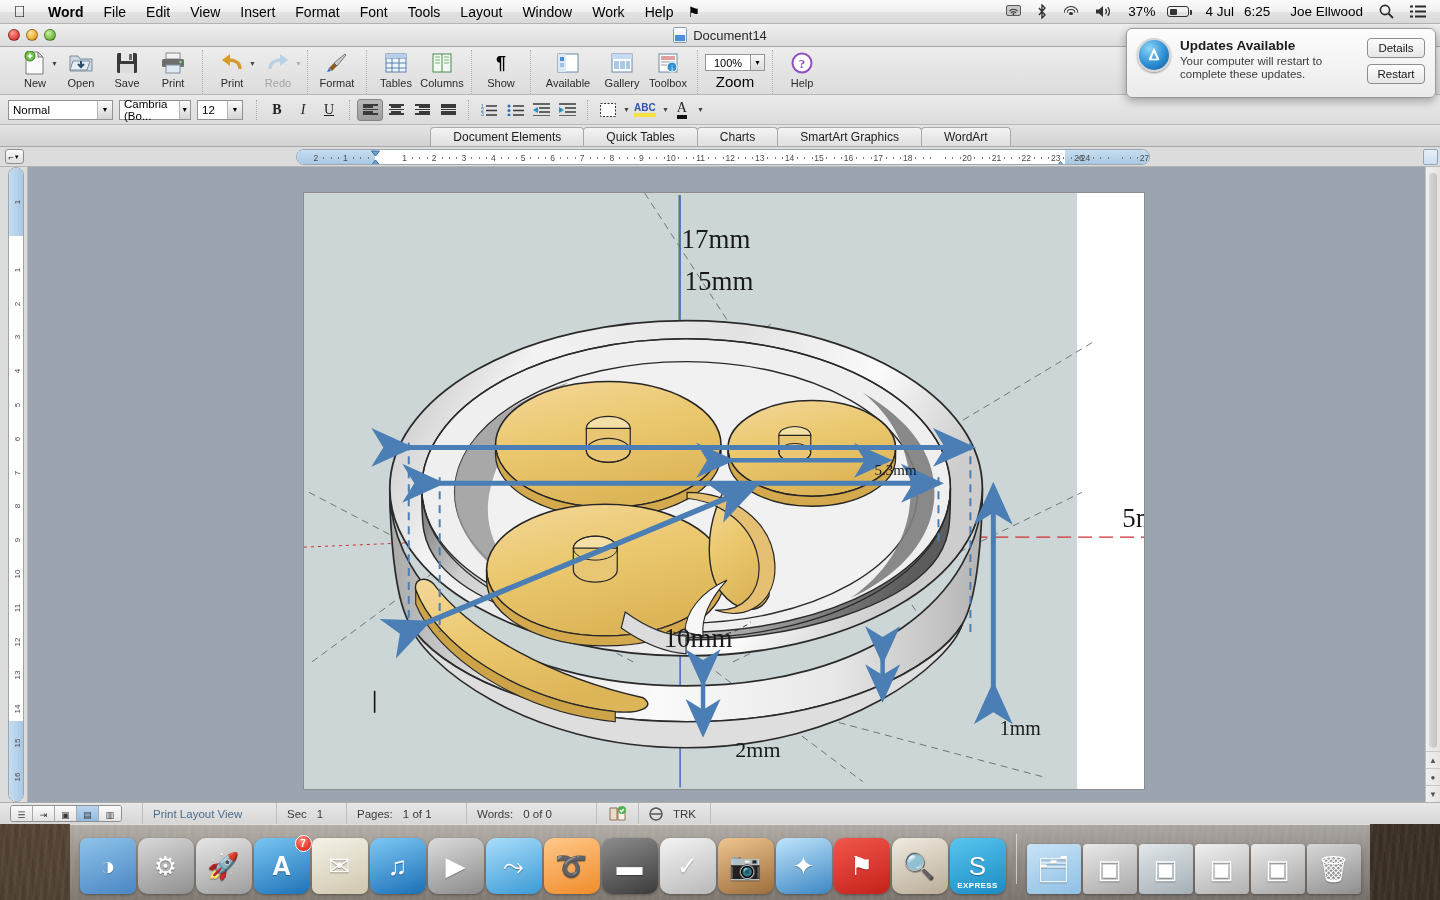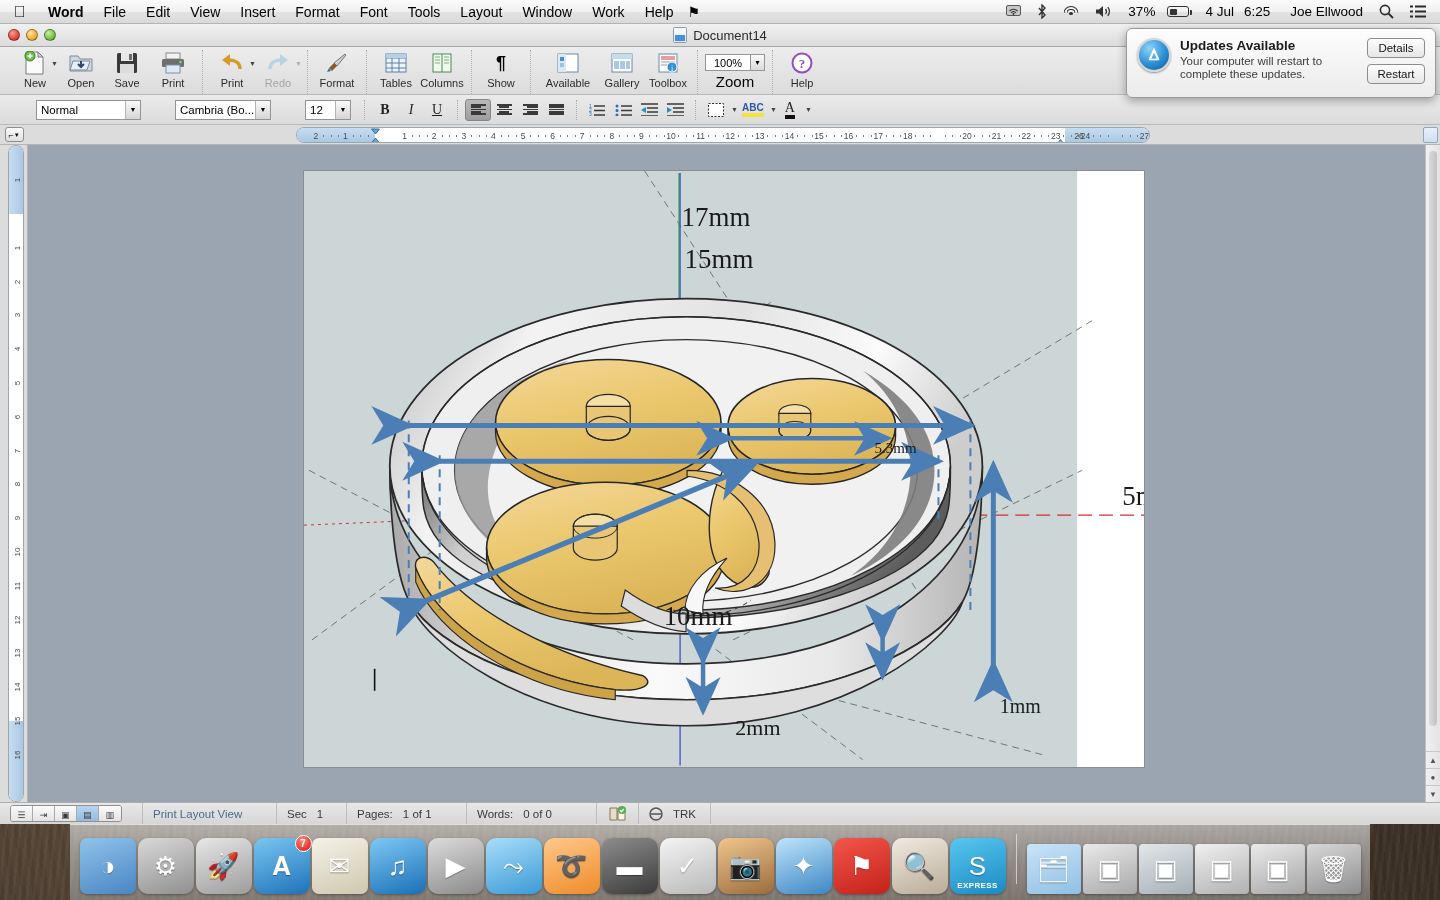--- a/index.html
+++ b/index.html
@@ -97,21 +97,21 @@
       display:flex; align-items:center; justify-content:center; margin-top:4px;}
   .zoom-drop { width:14px;height:17px; margin-top:4px; background:linear-gradient(180deg,#fafafa,#dadada);
       border:1px solid #959595; border-left:none; display:flex;align-items:center;justify-content:center;font-size:7px;}
 
   
   #formatbar {
     height:30px; background: linear-gradient(180deg,#eaeaea,#dcdcdc);
     border-bottom:1px solid #b9b9b9; display:flex; align-items:center; padding-left:8px; gap:0;
   }
   .combo { height:20px; background:#fff; border:1px solid #939393; display:flex; align-items:center;
-      font-size:11.5px; padding-left:4px; position:relative; margin-right:6px;margin-left:28px; }
+      font-size:11.5px; padding-left:4px; position:relative; margin-right:6px; }
   .combo .arrow { width:15px; height:18px; margin-left:auto; background:linear-gradient(180deg,#fafafa,#d5d5d5);
       border-left:1px solid #b5b5b5; display:flex; align-items:center; justify-content:center; font-size:7px;}
   .fb-sep { width:1px; height:20px; border-left:1px dotted #ababab; margin:0 7px; }
   .fb-btn { width:26px; height:22px; display:flex; align-items:center; justify-content:center; font-size:14px; color:#1f1f1f;}
   .fb-btn.on { background: linear-gradient(180deg,#b9b9b9,#9d9d9d); border:1px solid #858585; border-radius:3px;}
   .align-ico { width:15px; height:11px; display:flex; flex-direction:column; justify-content:space-between;}
   .align-ico i { height:1.6px; background:#3a3a3a; display:block; }
 
   
   #gallerybar {
@@ -393,21 +393,21 @@
         <span class="lbl">Help</span>
       </div>
     </div>
   </div>
 
   <div id="formatbar">
     <div class="combo" style="width:105px">
       <span>Normal</span>
       <span class="arrow">▼</span>
     </div>
-    <div class="combo" style="width:96px">
+    <div class="combo" style="width:72px">
       <span>Cambria (Bo...</span>
       <span class="arrow">▼</span>
     </div>
     <div class="combo" style="width:46px">
       <span>12</span>
       <span class="arrow">▼</span>
     </div>
     <div class="fb-sep"></div>
     <div class="fb-btn" style="font-family:'Liberation Serif',serif;font-weight:bold">B</div>
     <div class="fb-btn" style="font-family:'Liberation Serif',serif;font-style:italic">I</div>
@@ -488,20 +488,37 @@
     <div class="fb-btn" style="width:30px">
       <span style="font-size:10px;font-weight:bold;color:#3257a8;border-bottom:4px solid #f5e23c;line-height:11px">ABC</span>
     </div>
     <span class="caret">▼</span>
     <div class="fb-btn" style="width:26px">
       <span style="font-size:14px;font-family:'Liberation Serif',serif;border-bottom:4px solid #111;line-height:14px">A</span>
     </div>
     <span class="caret">▼</span>
   </div>
 
+  <div id="gallerybar">
+    <div class="gtab">
+        <span>Document Elements</span>
+      </div>
+    <div class="gtab">
+        <span>Quick Tables</span>
+      </div>
+    <div class="gtab">
+        <span>Charts</span>
+      </div>
+    <div class="gtab">
+        <span>SmartArt Graphics</span>
+      </div>
+    <div class="gtab">
+        <span>WordArt</span>
+      </div>
+  </div>
 
   <div id="rulerbar">
     <div id="ruler-corner">
       <div class="corner-btn">⌐<span style="font-size:6px">▼</span></div>
     </div>
     <div id="hruler">
       <div class="hr-shade" style="left:0;width:78px"></div>
       <div class="hr-shade" style="right:0;width:84px"></div>
       <div class="hr-ticks" id="hr-ticks">
           <span class="hr-num" style="left: 18.8px;">2</span>

